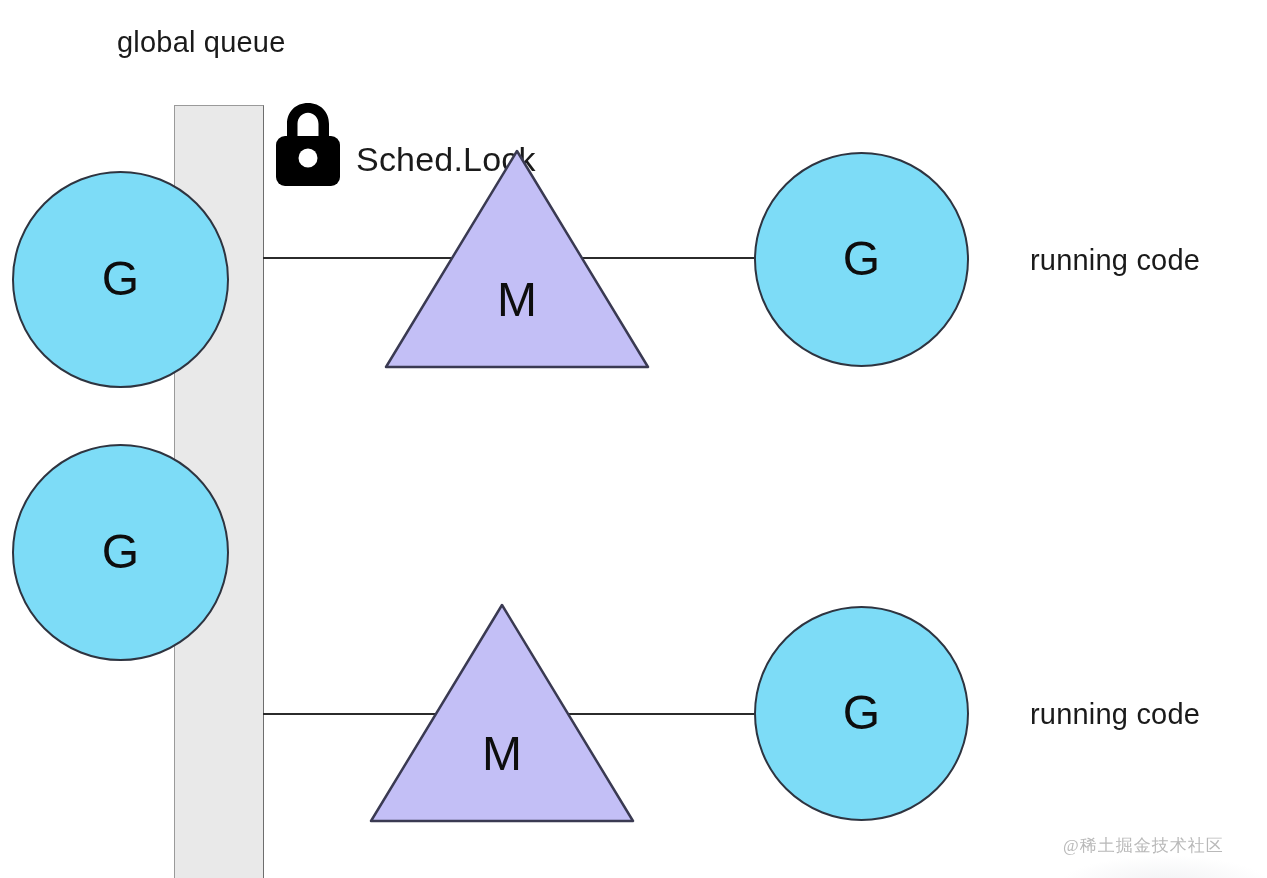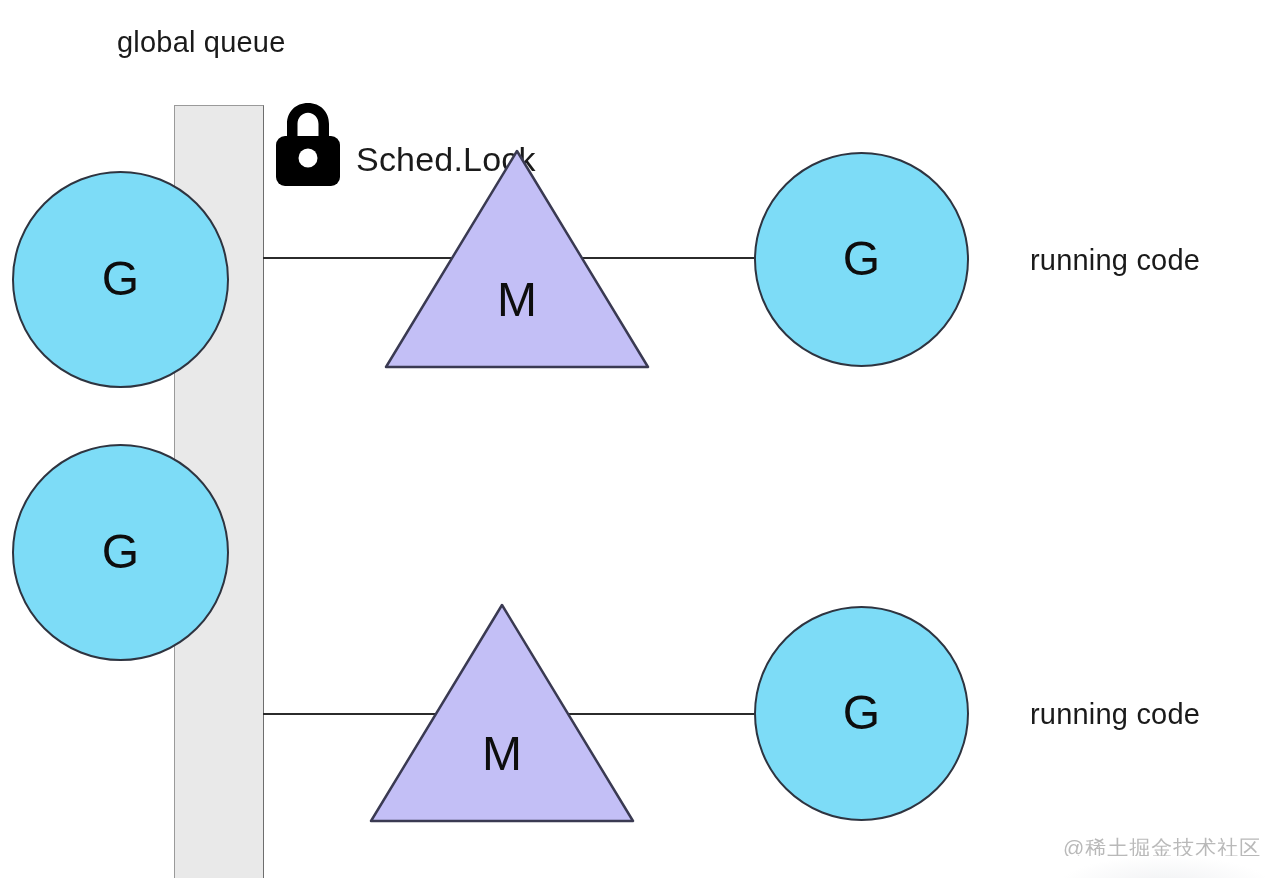--- a/index.html
+++ b/index.html
@@ -116,24 +116,25 @@
   #m-node-top    { left: 383px; top: 148px; width: 268px; height: 222px; }
   #m-node-top .node-text    { top: 128px; }
   #m-node-bottom { left: 368px; top: 602px; width: 268px; height: 222px; }
   #m-node-bottom .node-text { top: 128px; }
 
   
   #watermark {
     position: absolute;
     left: 1063px;
     top: 834px;
-    font-size: 21px;
+    font-size: 17px;
     color: #b9b9b9;
     letter-spacing: 1px;
     white-space: nowrap;
+    font-family: Liberation Serif, serif;
   }
   #corner-smudge {
     position: absolute;
     left: 1060px;
     top: 856px;
     width: 210px;
     height: 30px;
     background: radial-gradient(ellipse at 50% 100%, #f0f1f3 0%, #ffffff 72%);
   }
 </style>

